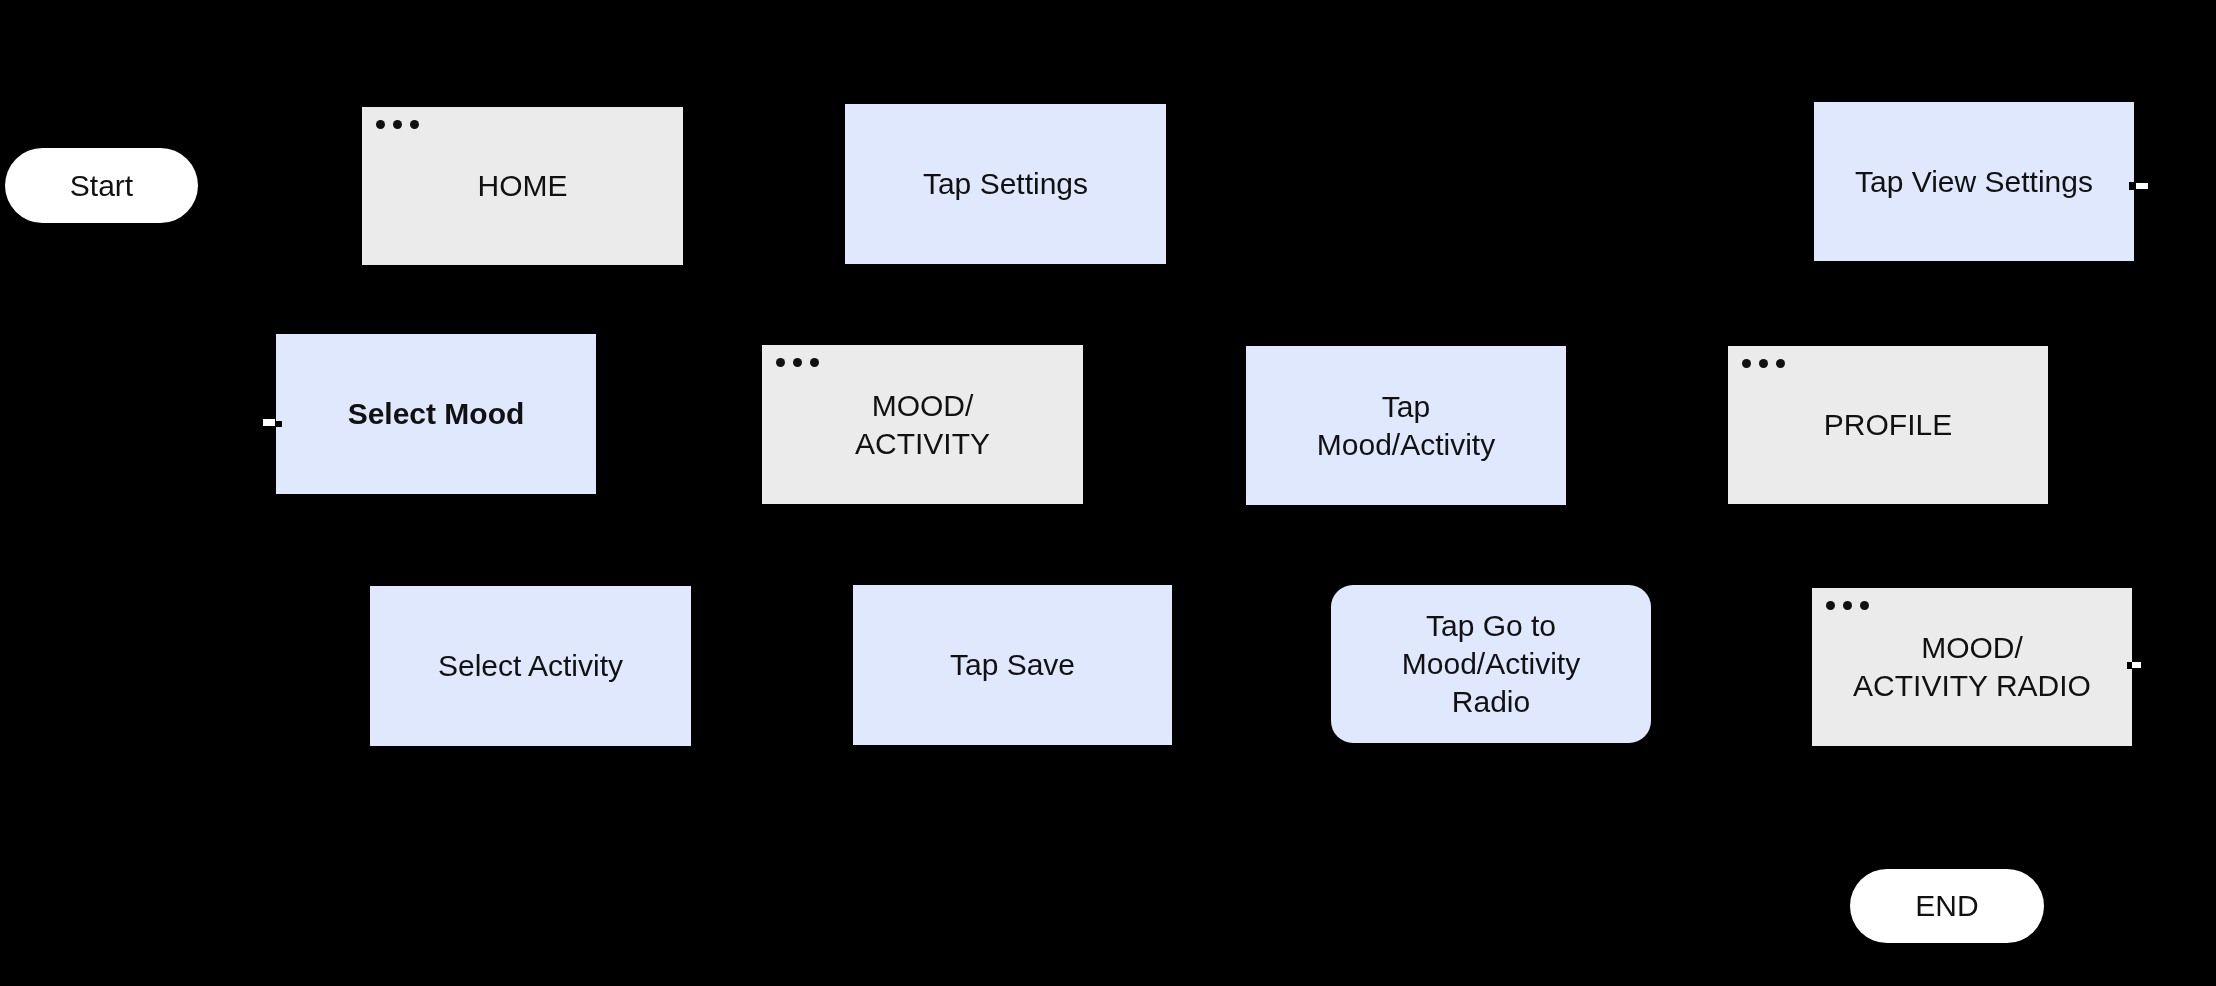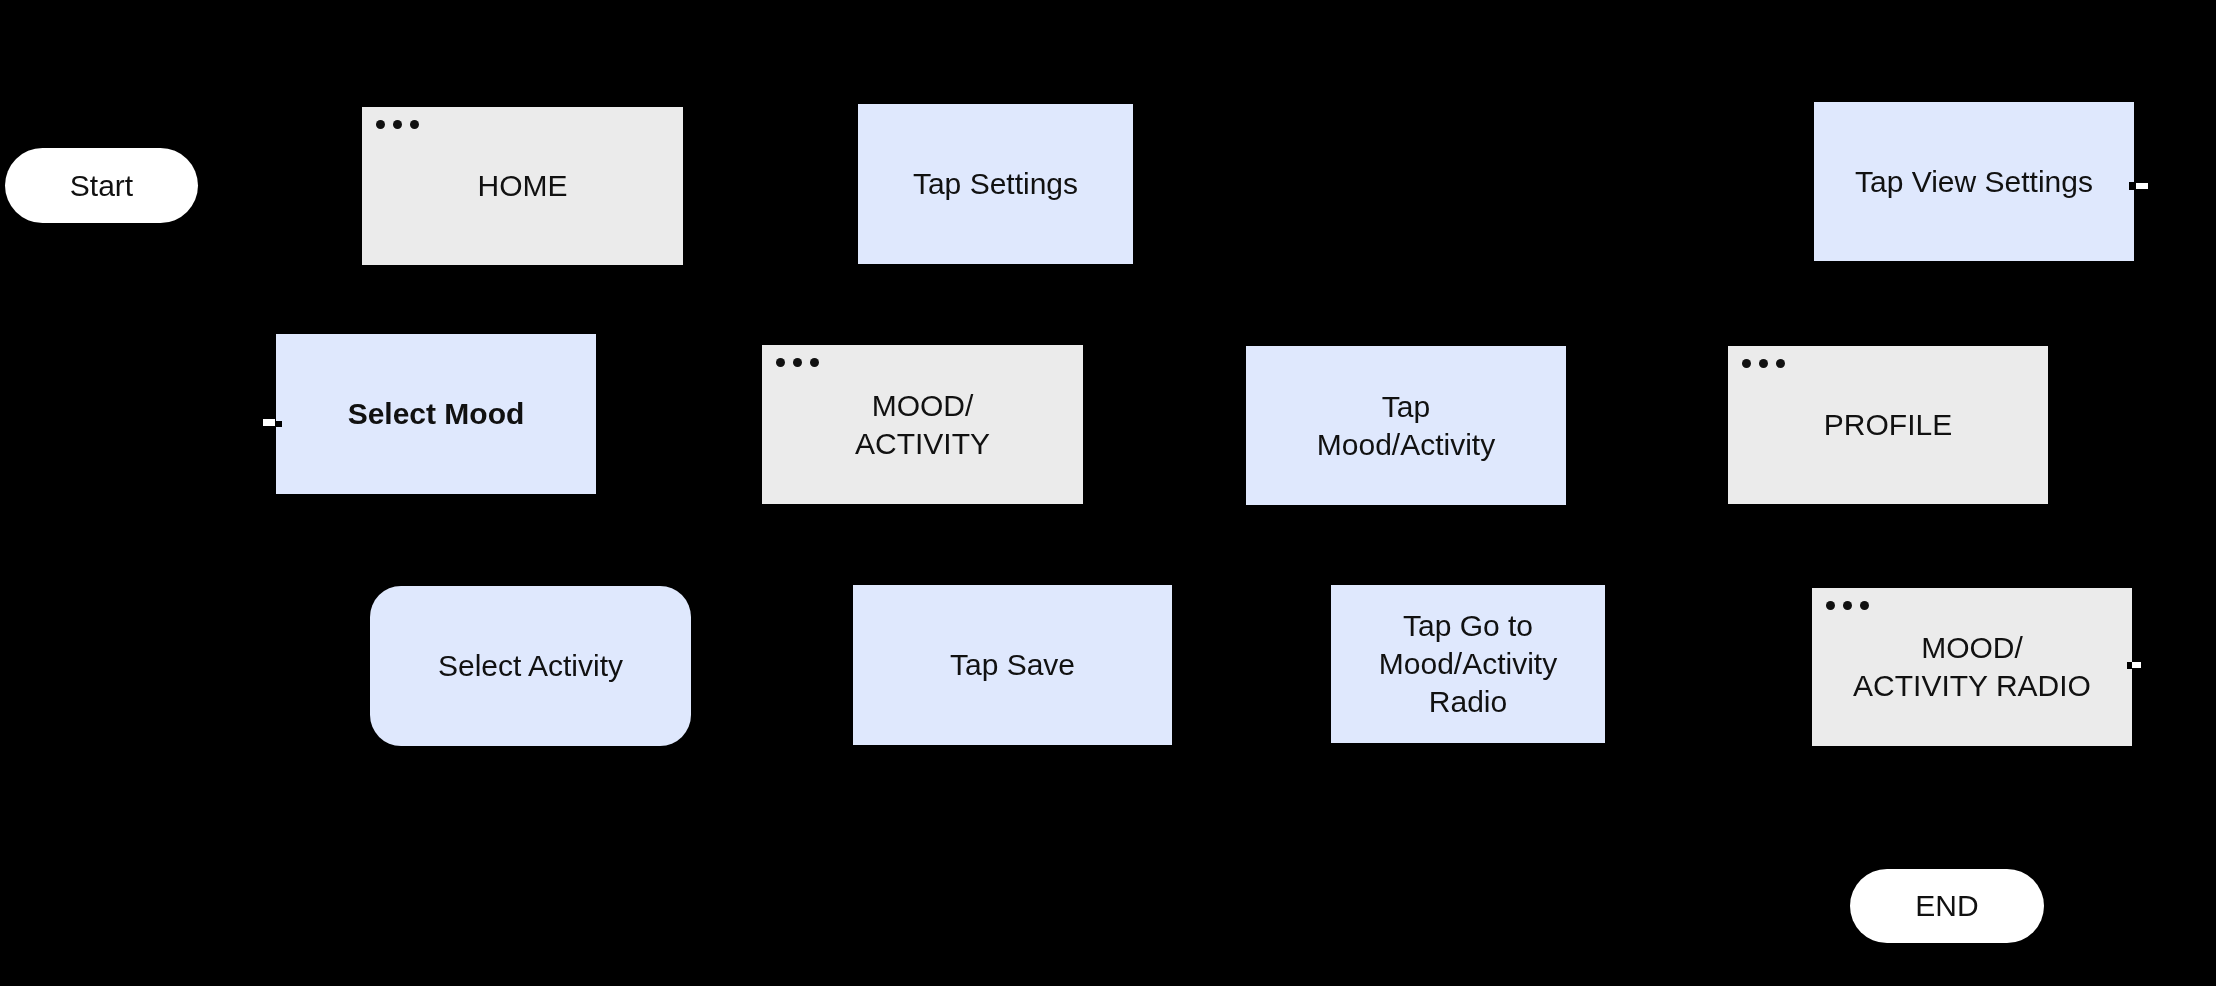--- a/index.html
+++ b/index.html
@@ -68,21 +68,21 @@
 
   <div class="node screen" style="left:362px; top:107px; width:321px; height:158px;">
     <span class="dots">
         <i></i>
         <i></i>
         <i></i>
       </span>
     <span class="label">HOME</span>
   </div>
 
-  <div class="node action" style="left:845px; top:104px; width:275px; height:160px;margin-left:13px;">
+  <div class="node action" style="left:845px; top:104px; width:321px; height:160px;">
     <span class="label">Tap Settings</span>
   </div>
 
 
   <div class="node action" style="left:1814px; top:102px; width:320px; height:159px;">
     <span class="label">Tap View Settings</span>
   </div>
 
   <div class="node action" style="left:276px; top:334px; width:320px; height:160px;font-weight:bold;">
     <span class="label">Select Mood</span>
@@ -105,29 +105,29 @@
 
   <div class="node screen" style="left:1728px; top:346px; width:320px; height:158px;">
     <span class="dots">
         <i></i>
         <i></i>
         <i></i>
       </span>
     <span class="label">PROFILE</span>
   </div>
 
-  <div class="node action" style="left:370px; top:586px; width:321px; height:160px;border-radius:31px;">
+  <div class="node action" style="left:370px; top:586px; width:321px; height:160px;">
     <span class="label">Select Activity</span>
   </div>
 
   <div class="node action" style="left:853px; top:585px; width:319px; height:160px;">
     <span class="label">Tap Save</span>
   </div>
 
-  <div class="node action" style="left:1331px; top:585px; width:274px; height:158px;">
+  <div class="node action" style="left:1331px; top:585px; width:320px; height:158px;border-radius:22px;">
     <span class="label">Tap Go to
 Mood/Activity
 Radio</span>
   </div>
 
   <div class="node screen" style="left:1812px; top:588px; width:320px; height:158px;">
     <span class="dots">
         <i></i>
         <i></i>
         <i></i>

